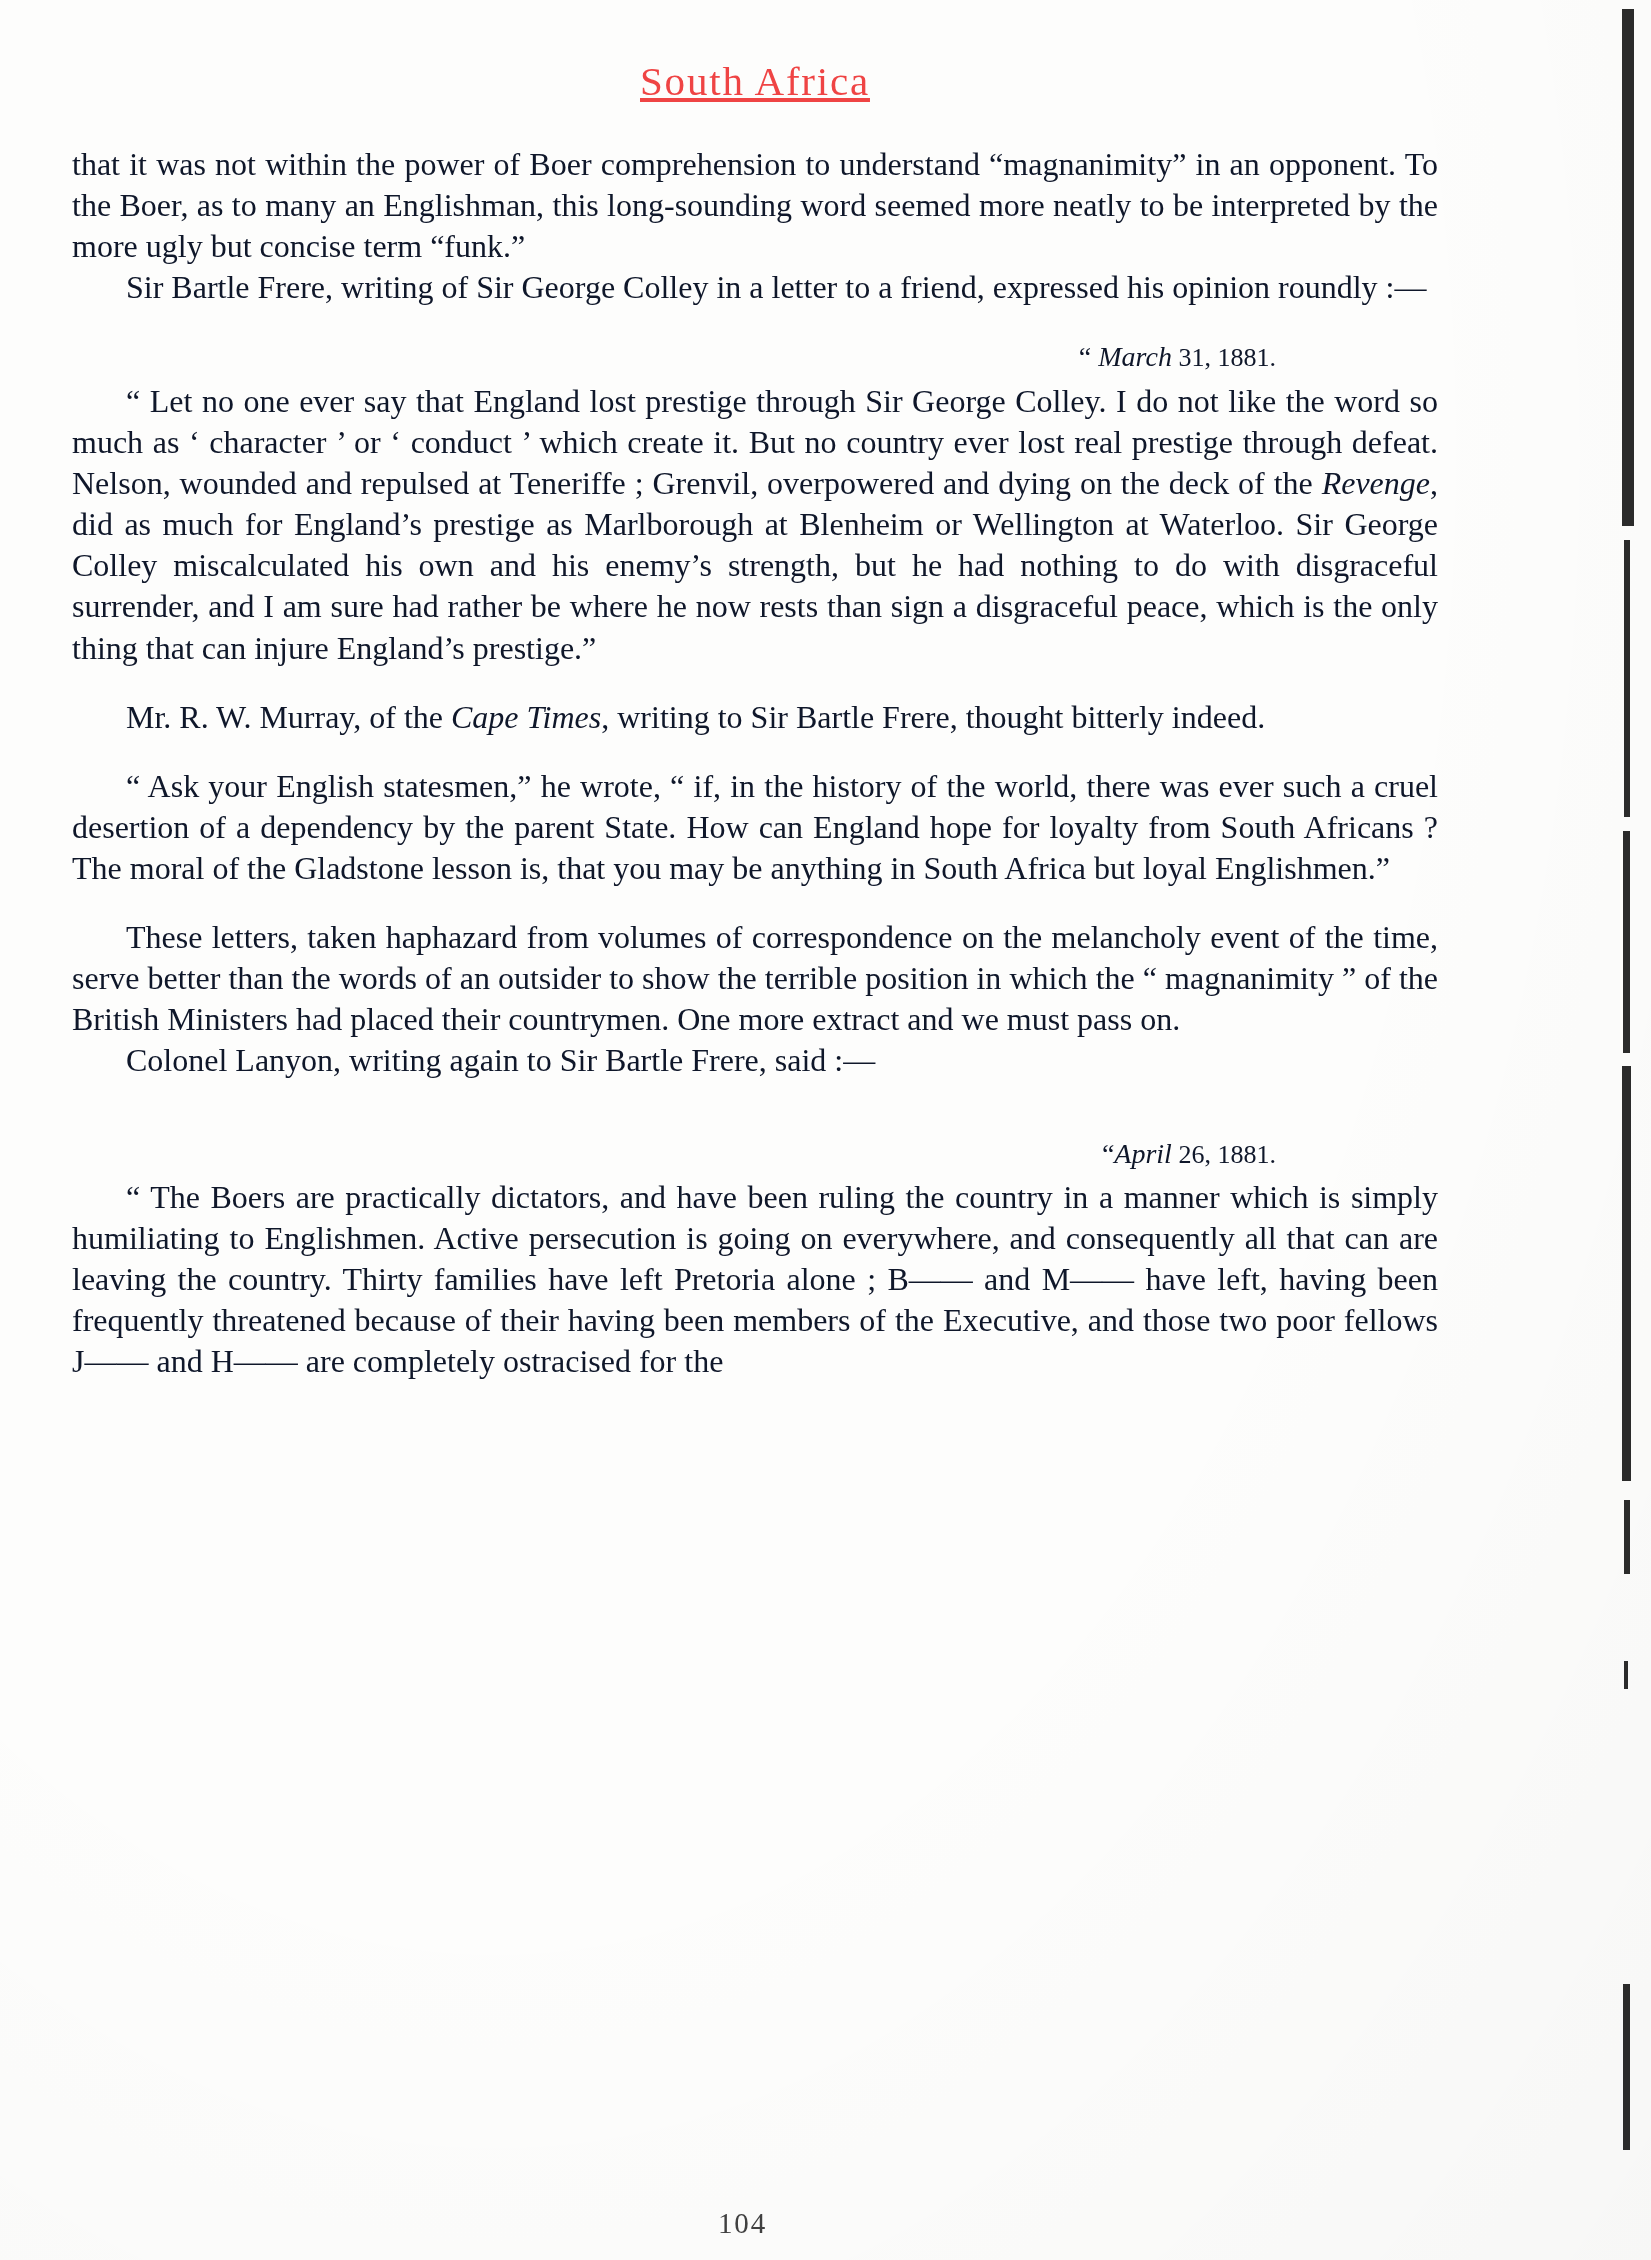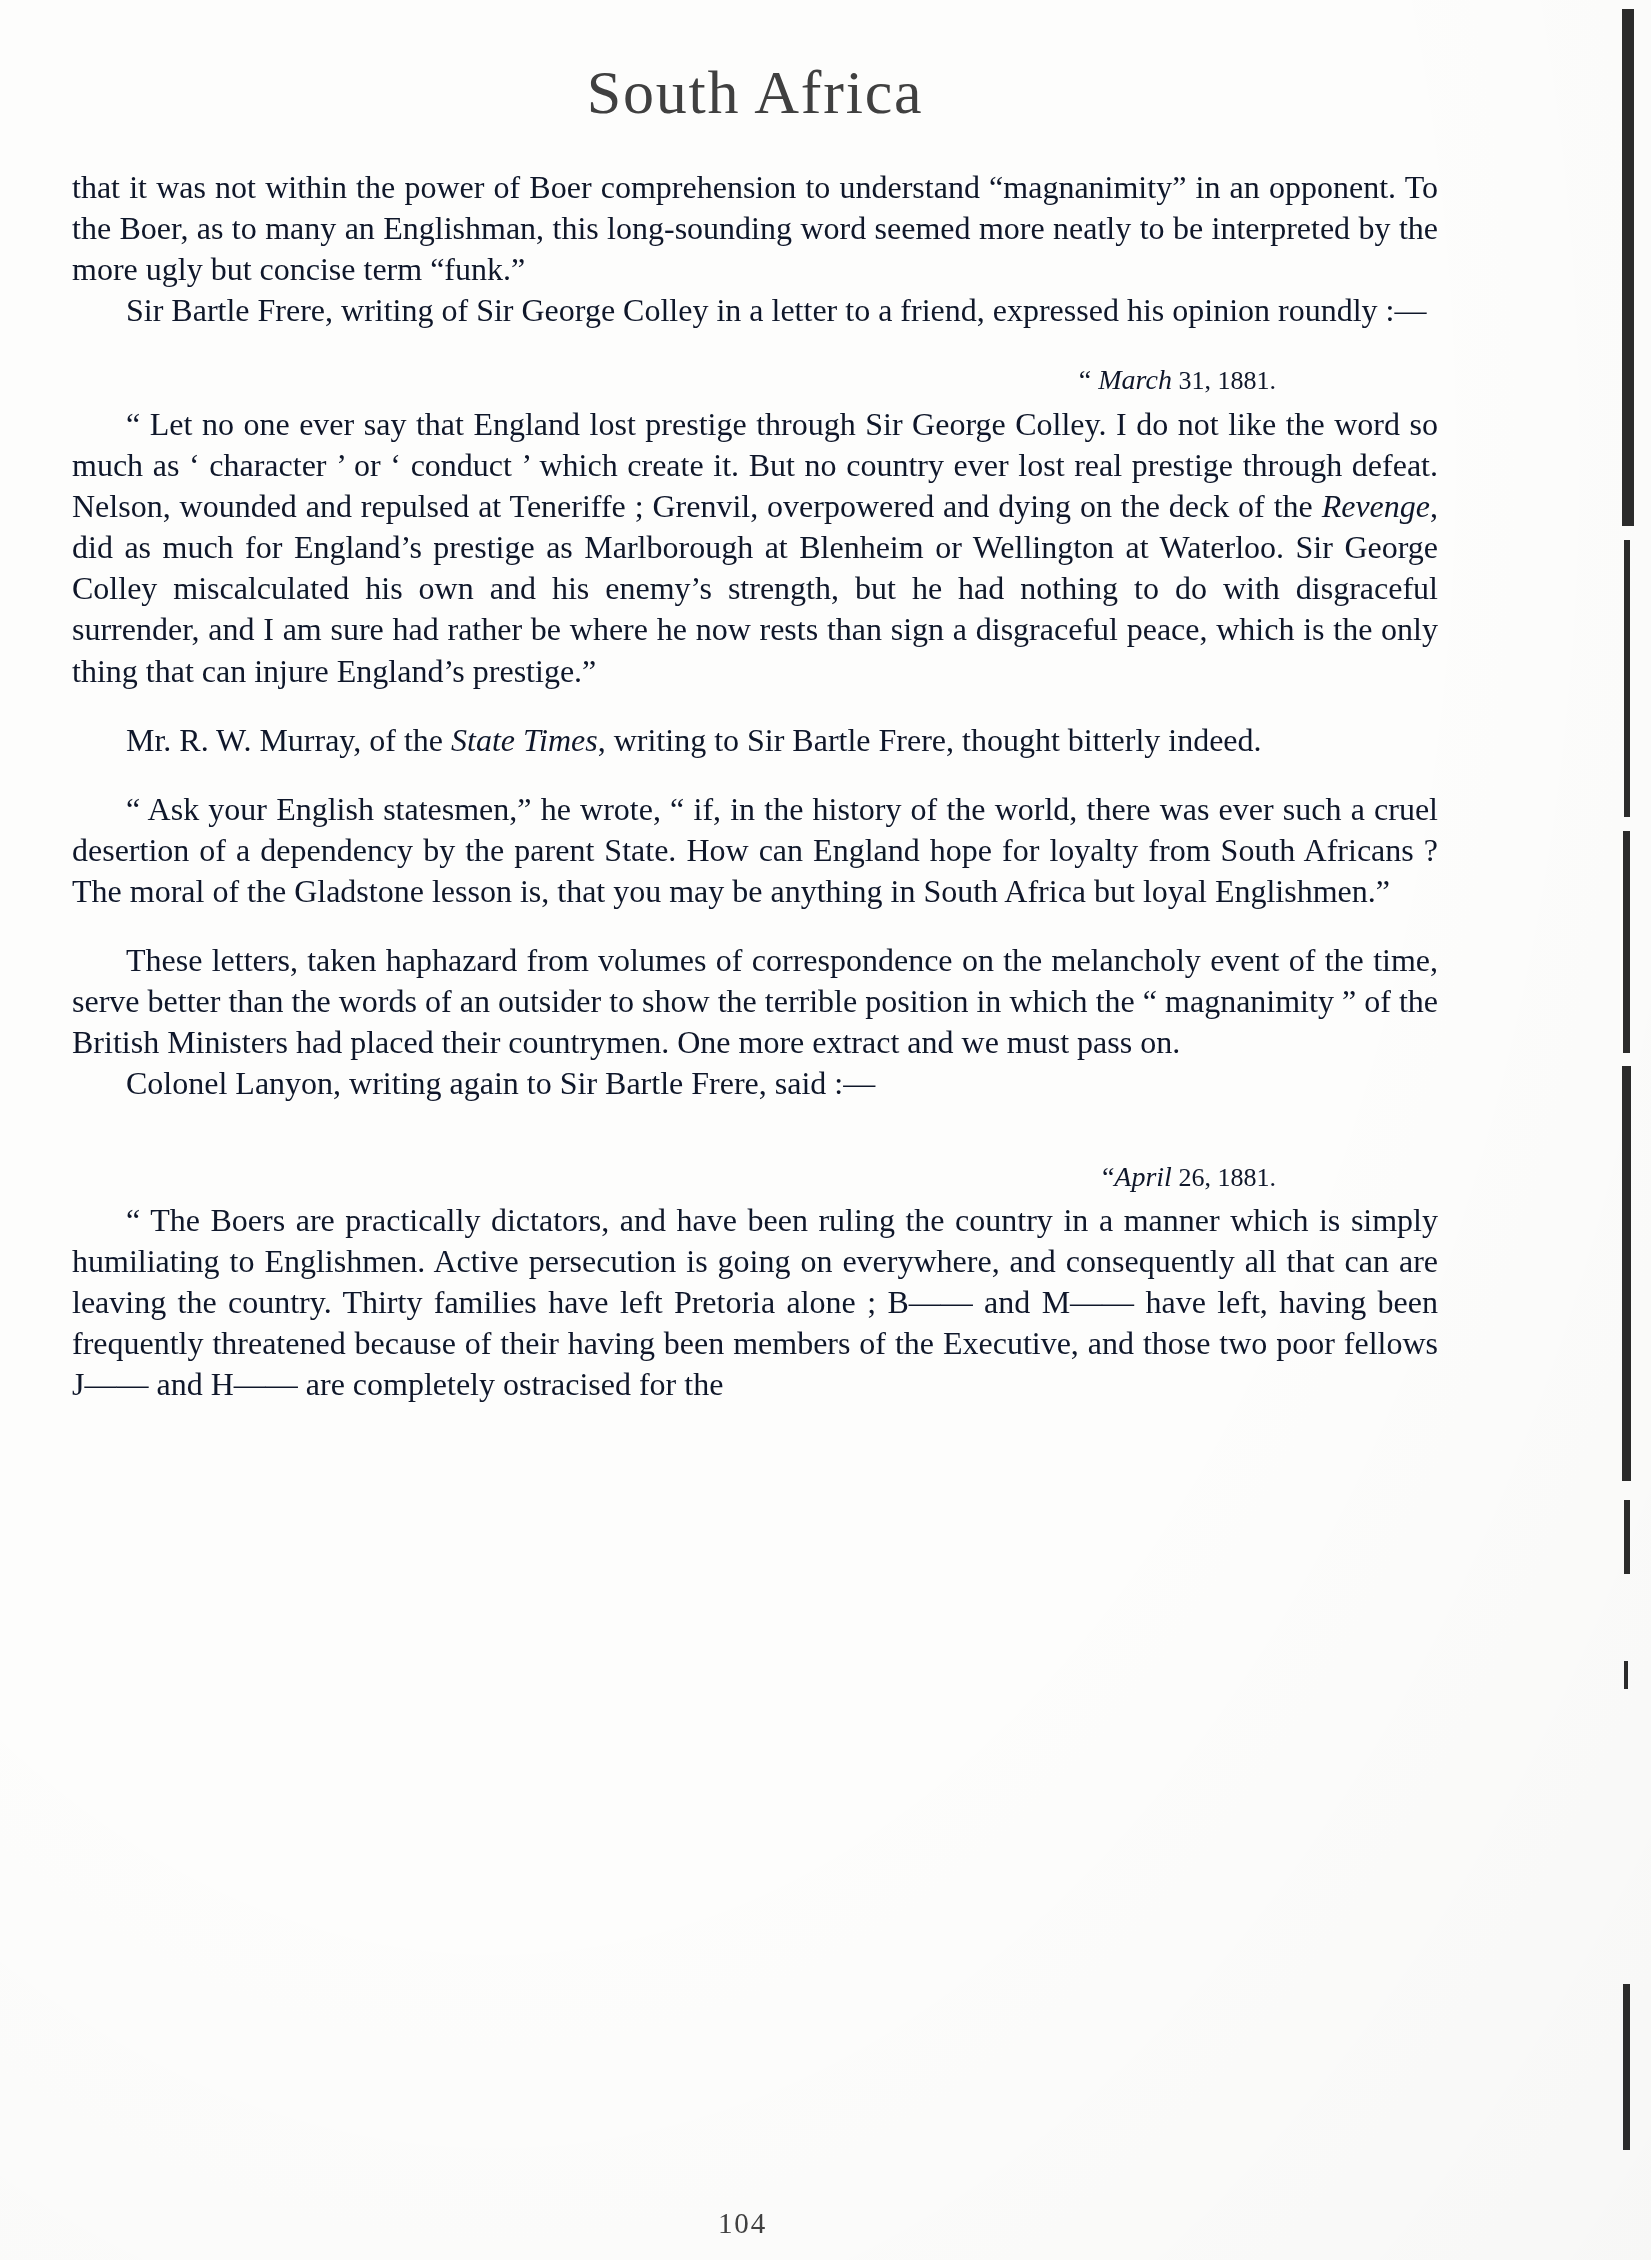--- a/index.html
+++ b/index.html
@@ -45,26 +45,27 @@
   }
   .content {
     position: absolute;
     left: 72px;
     top: 57px;
     width: 1366px;
   }
   h1.title {
     font-family: "Liberation Serif", serif;
     font-weight: 400;
-    font-size: 62px;
+    font-size: 41px;
     letter-spacing: 1.8px;
     text-align: center;
     margin: 0 0 39px 0;
     padding: 0;
-    color: #404040;
+    color: #ef4444;
+    text-decoration: underline;
   }
   p.para {
     margin: 0;
     font-size: 32px;
     line-height: 1.285;
     text-align: justify;
     text-justify: inter-word;
     color: #0f172a;
     hyphens: none;
   }
@@ -127,21 +128,21 @@
     <h1 class="title">South  Africa</h1>
 
     <p class="para">that it was not within the power of Boer comprehension to understand “magnanimity” in an opponent.   To the Boer, as to many an Englishman, this long-sounding word seemed more neatly to be interpreted by the more ugly but concise term “funk.”</p>
 
     <p class="para indent">Sir Bartle Frere, writing of Sir George Colley in a letter to a friend, expressed his opinion roundly :—</p>
 
     <p class="para datum"><span>“ </span><span class="italic">March</span><span class="smallcapsnum"> 31, 1881.</span></p>
 
     <p class="para indent"><span>“ Let no one ever say that England lost prestige through Sir George Colley.   I do not like the word so much as ‘ character ’ or ‘ conduct ’ which create it.   But no country ever lost real prestige through defeat.   Nelson, wounded and repulsed at Teneriffe ; Grenvil, overpowered and dying on the deck of the </span><span class="italic">Revenge</span><span>, did as much for England’s prestige as Marlborough at Blenheim or Wellington at Waterloo.   Sir George Colley miscalculated his own and his enemy’s strength, but he had nothing to do with disgraceful surrender, and I am sure had rather be where he now rests than sign a disgraceful peace, which is the only thing that can injure England’s prestige.”</span></p>
 
-    <p class="para indent gap"><span>Mr. R. W. Murray, of the </span><span class="italic">State  Times</span><span>, writing to Sir Bartle Frere, thought bitterly indeed.</span></p>
+    <p class="para indent gap"><span>Mr. R. W. Murray, of the </span><span class="italic">Cape  Times</span><span>, writing to Sir Bartle Frere, thought bitterly indeed.</span></p>
 
     <p class="para indent gap">“ Ask your English statesmen,” he wrote, “ if, in the history of the world, there was ever such a cruel desertion of a dependency by the parent State.   How can England hope for loyalty from South Africans ?   The moral of the Gladstone lesson is, that you may be anything in South Africa but loyal Englishmen.”</p>
 
     <p class="para indent gap">These letters, taken haphazard from volumes of correspondence on the melancholy event of the time, serve better than the words of an outsider to show the terrible position in which the “ magnanimity ” of the British Ministers had placed their countrymen.   One more extract and we must pass on.</p>
 
     <p class="para indent">Colonel Lanyon, writing again to Sir Bartle Frere, said :—</p>
 
     <p class="para datum" style="margin-top:54px;"><span>“</span><span class="italic">April</span><span class="smallcapsnum"> 26, 1881.</span></p>
 
     <p class="para indent">“ The Boers are practically dictators, and have been ruling the country in a manner which is simply humiliating to Englishmen. Active persecution is going on everywhere, and consequently all that can are leaving the country.   Thirty families have left Pretoria alone ; B—— and M—— have left, having been frequently threatened because of their having been members of the Executive, and those two poor fellows J—— and H—— are completely ostracised for the</p>

